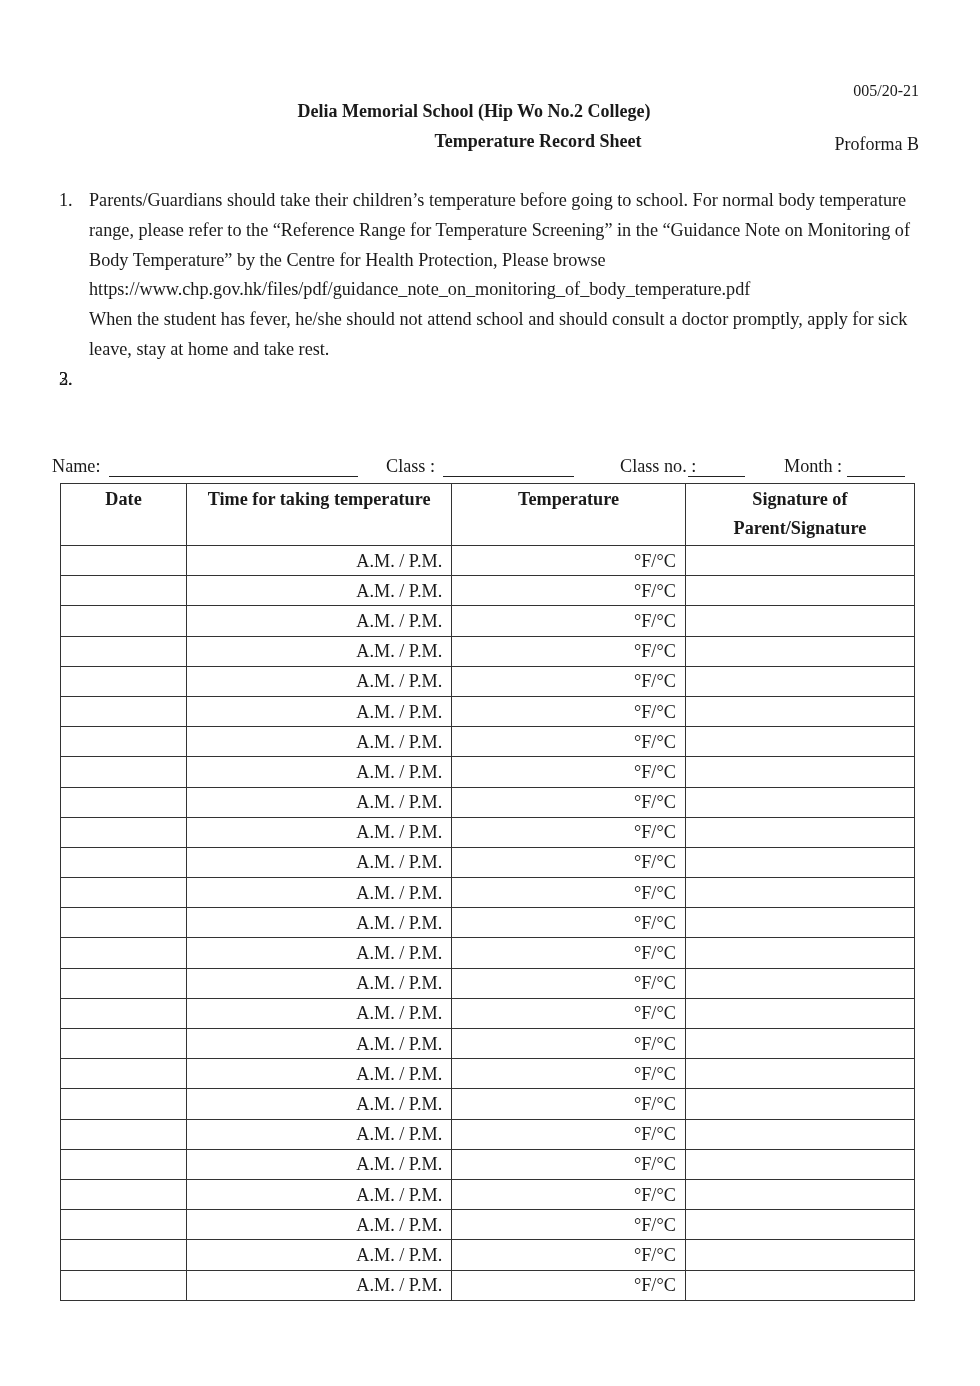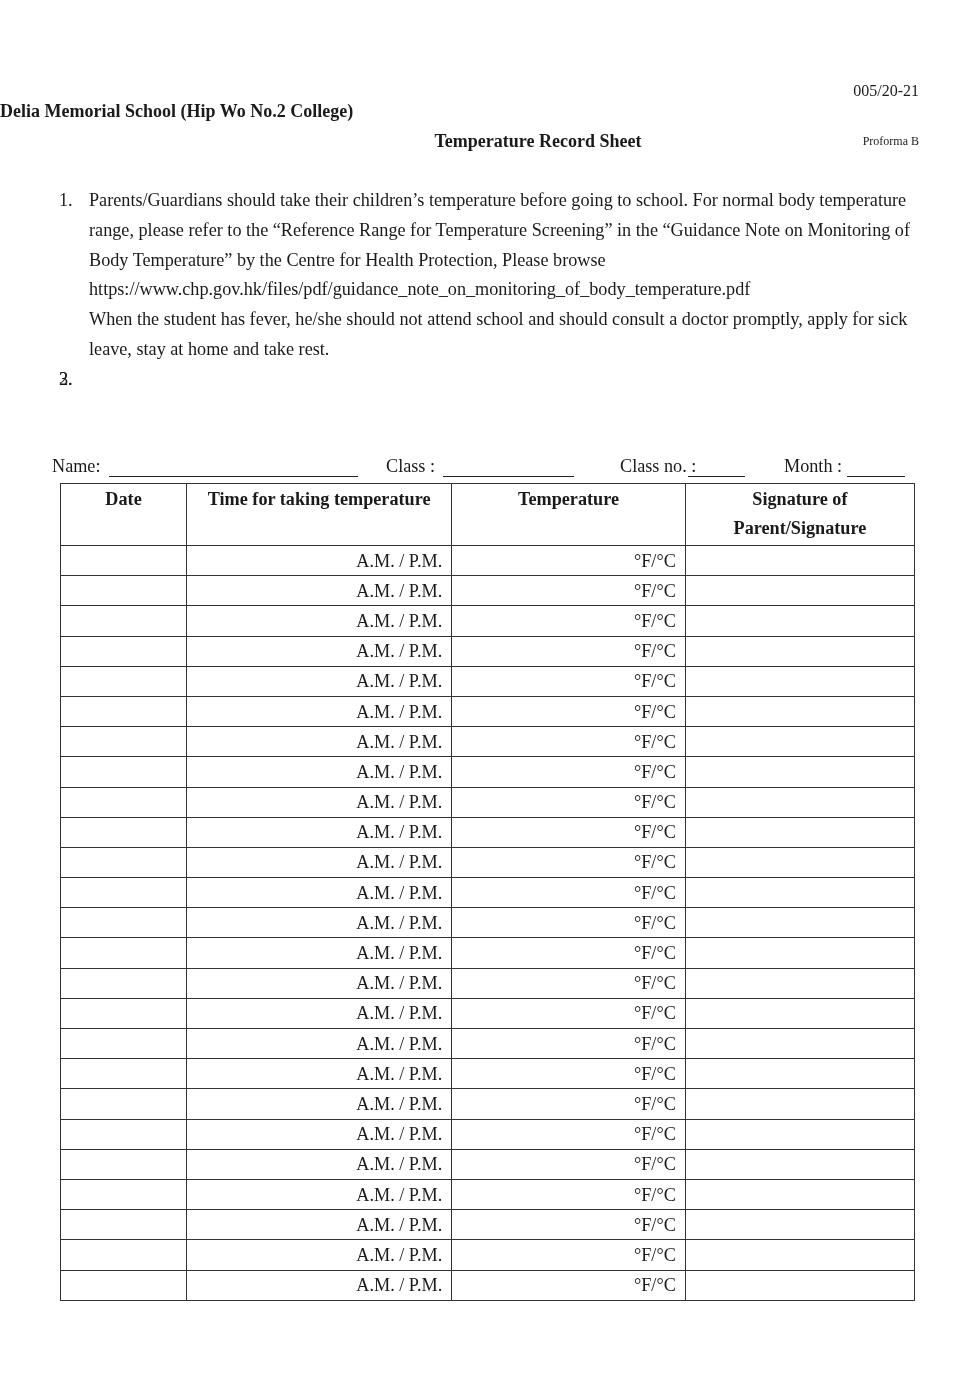--- a/index.html
+++ b/index.html
@@ -1,22 +1,22 @@
 <!DOCTYPE html>
 <html><head>
 <meta charset="utf-8">
 <style>
   html, body { margin:0; padding:0; background:#fff; }
   body { width:980px; height:1386px; position:relative; overflow:hidden;
          font-family:"Liberation Serif", "DejaVu Serif", serif; color:#1a1a1a; }
   .abs { position:absolute; }
   .ref { top:82px; right:61px; font-size:16px; }
-  .school { top:101px; left:0; width:928px; font-weight:bold; font-size:18px; }
+  .school { top:101px; left:0; width:928px; text-align:center; font-weight:bold; font-size:18px;padding-left:10px; }
   .sheet-title { top:131px; left:0; width:980px; text-align:center; font-weight:bold; font-size:18px;margin-left:48px; }
-  .proforma { top:134px; right:61px; font-size:12px; }
+  .proforma { top:134px; right:61px; font-size:18px; }
   .notes { top:186px; left:56px; width:870px; font-size:18.2px; line-height:29.8px; margin:0; padding:0; list-style:none; }
   .notes li { position:relative; padding-left:33px; }
   .notes .num { position:absolute; left:3px; top:0; }
   .fields { top:456px; left:52px; width:860px; font-size:18.2px; height:26px; }
   .fields span { position:absolute; top:0; }
   .blank { display:inline-block; border-bottom:1px solid #222; height:20px; vertical-align:bottom; }
   table { position:absolute; left:60px; top:483px; width:855px; border-collapse:collapse; font-size:18.2px; }
   th, td { border:1.5px solid #333; padding:0; }
   th { font-weight:bold; vertical-align:top; height:60px; line-height:29px; padding-top:1px; }
   td { height:29.2px; text-align:right; padding-right:9px; vertical-align:middle; line-height:20px; }

